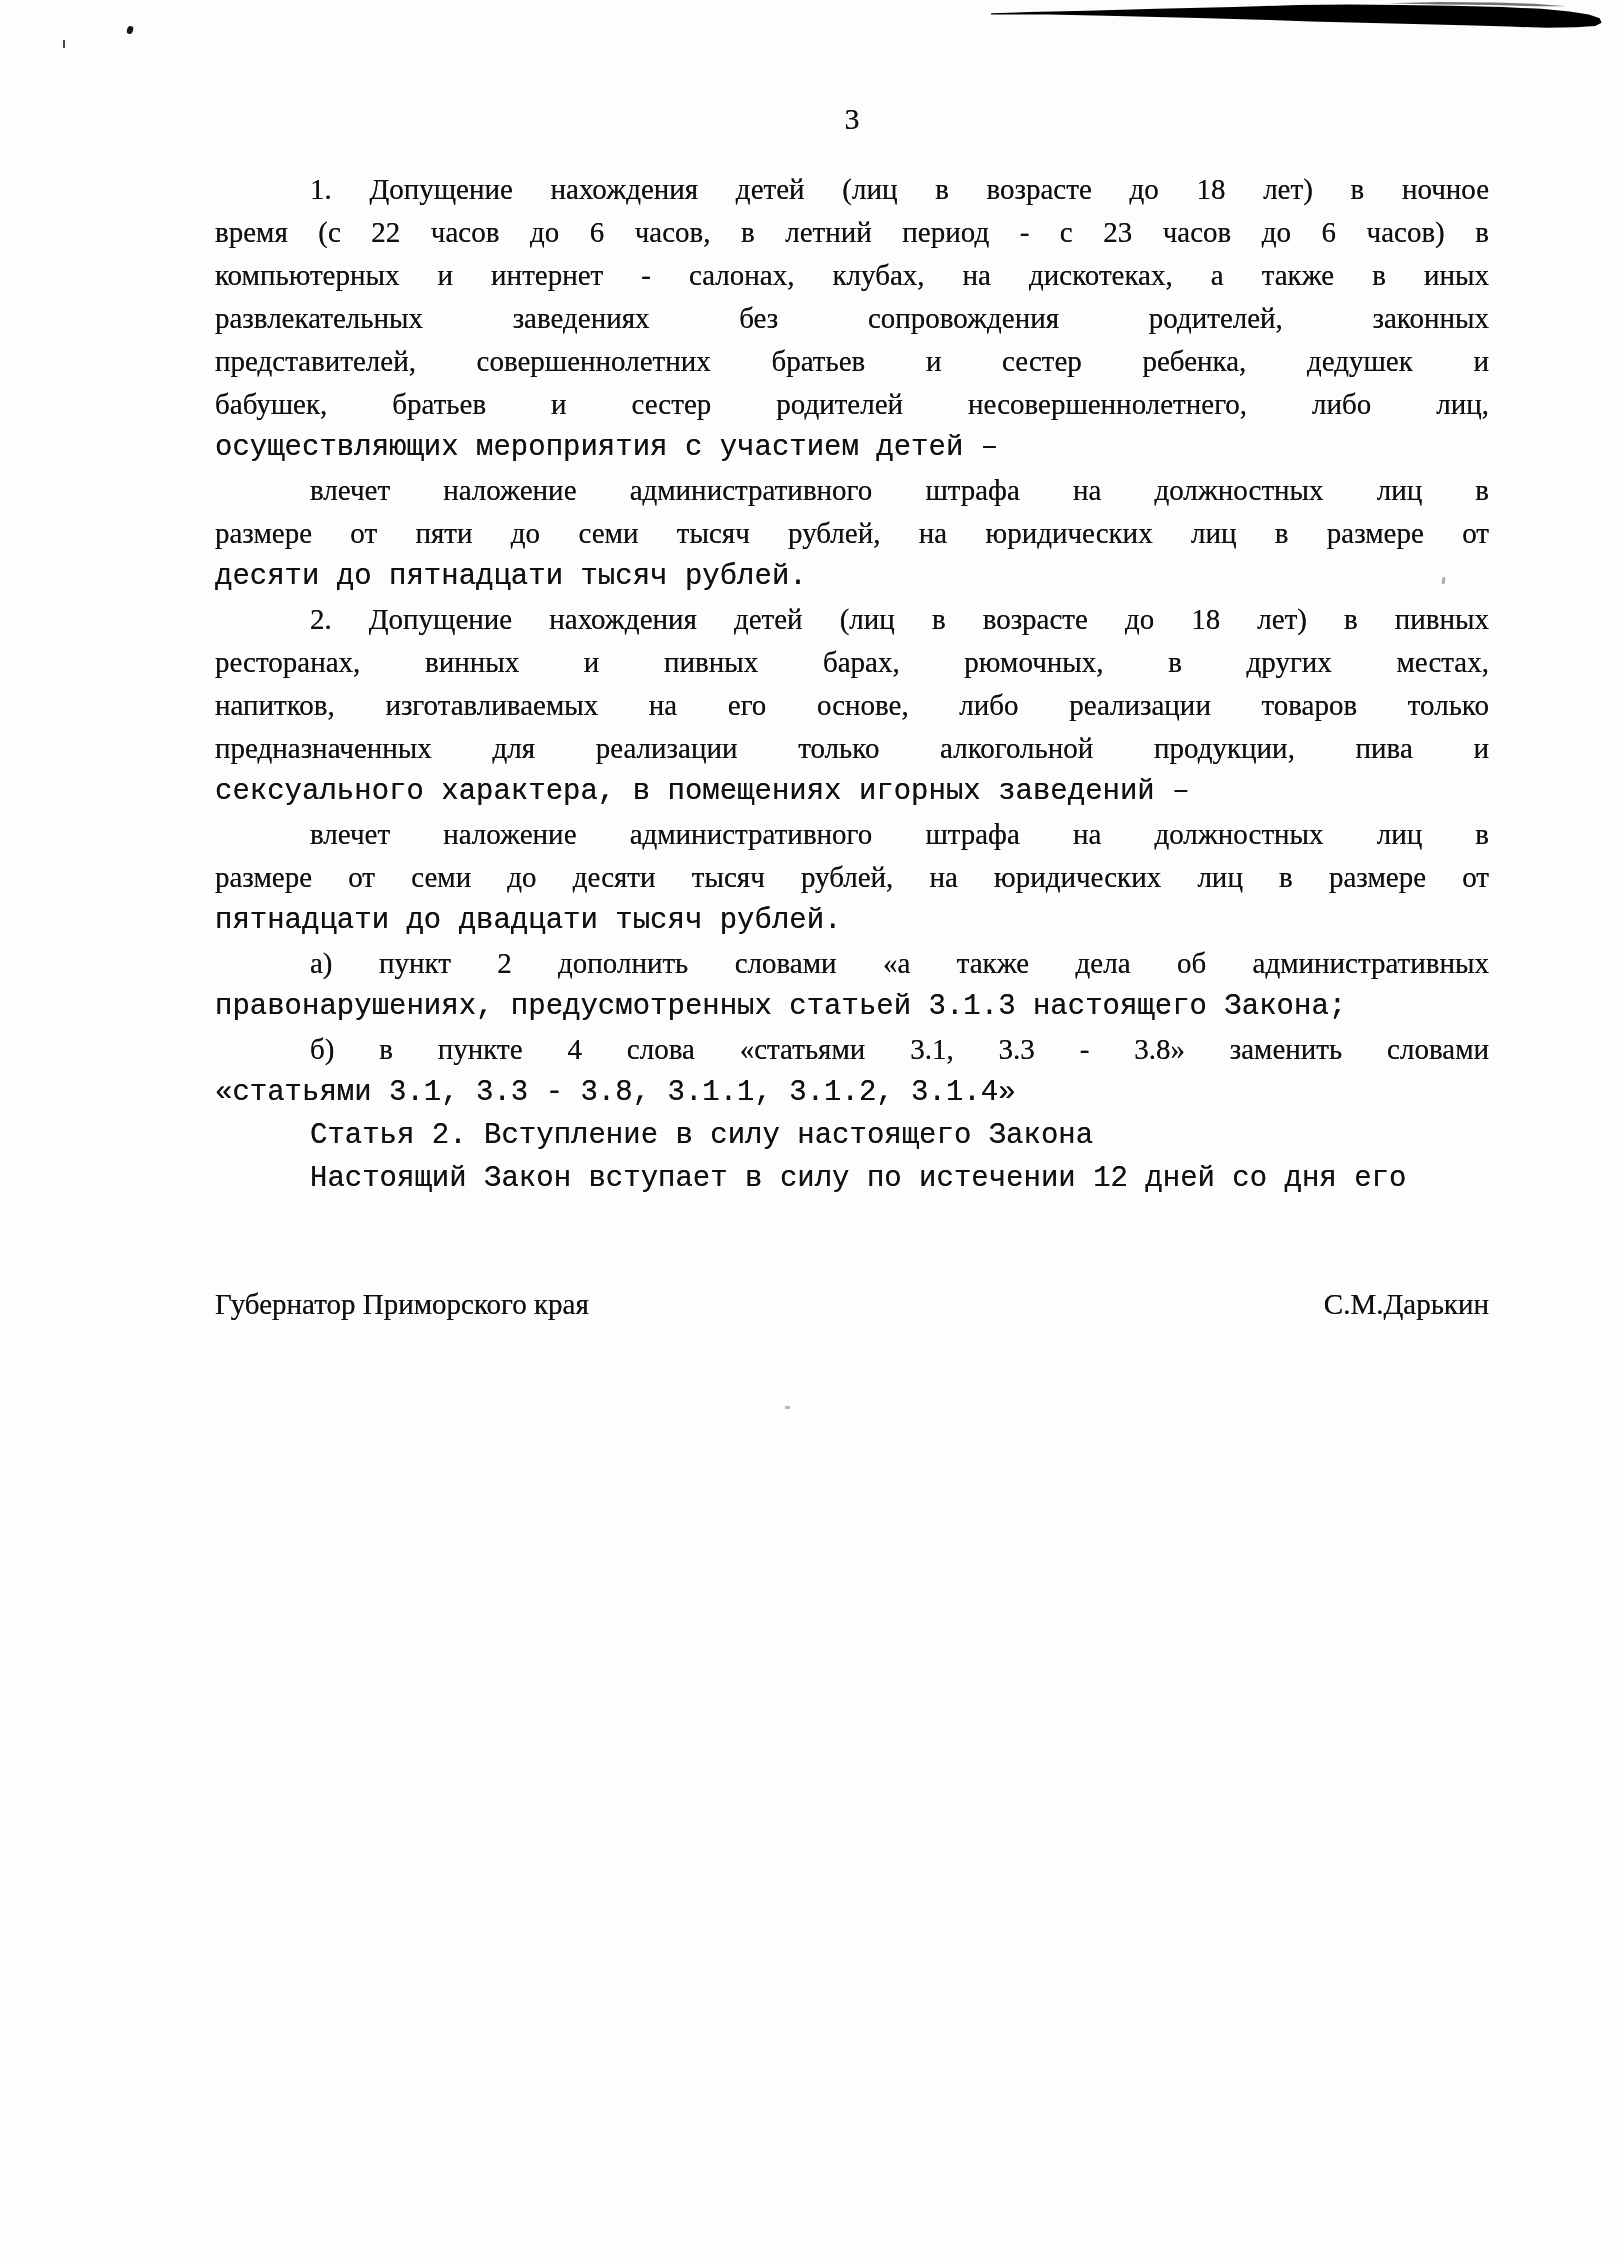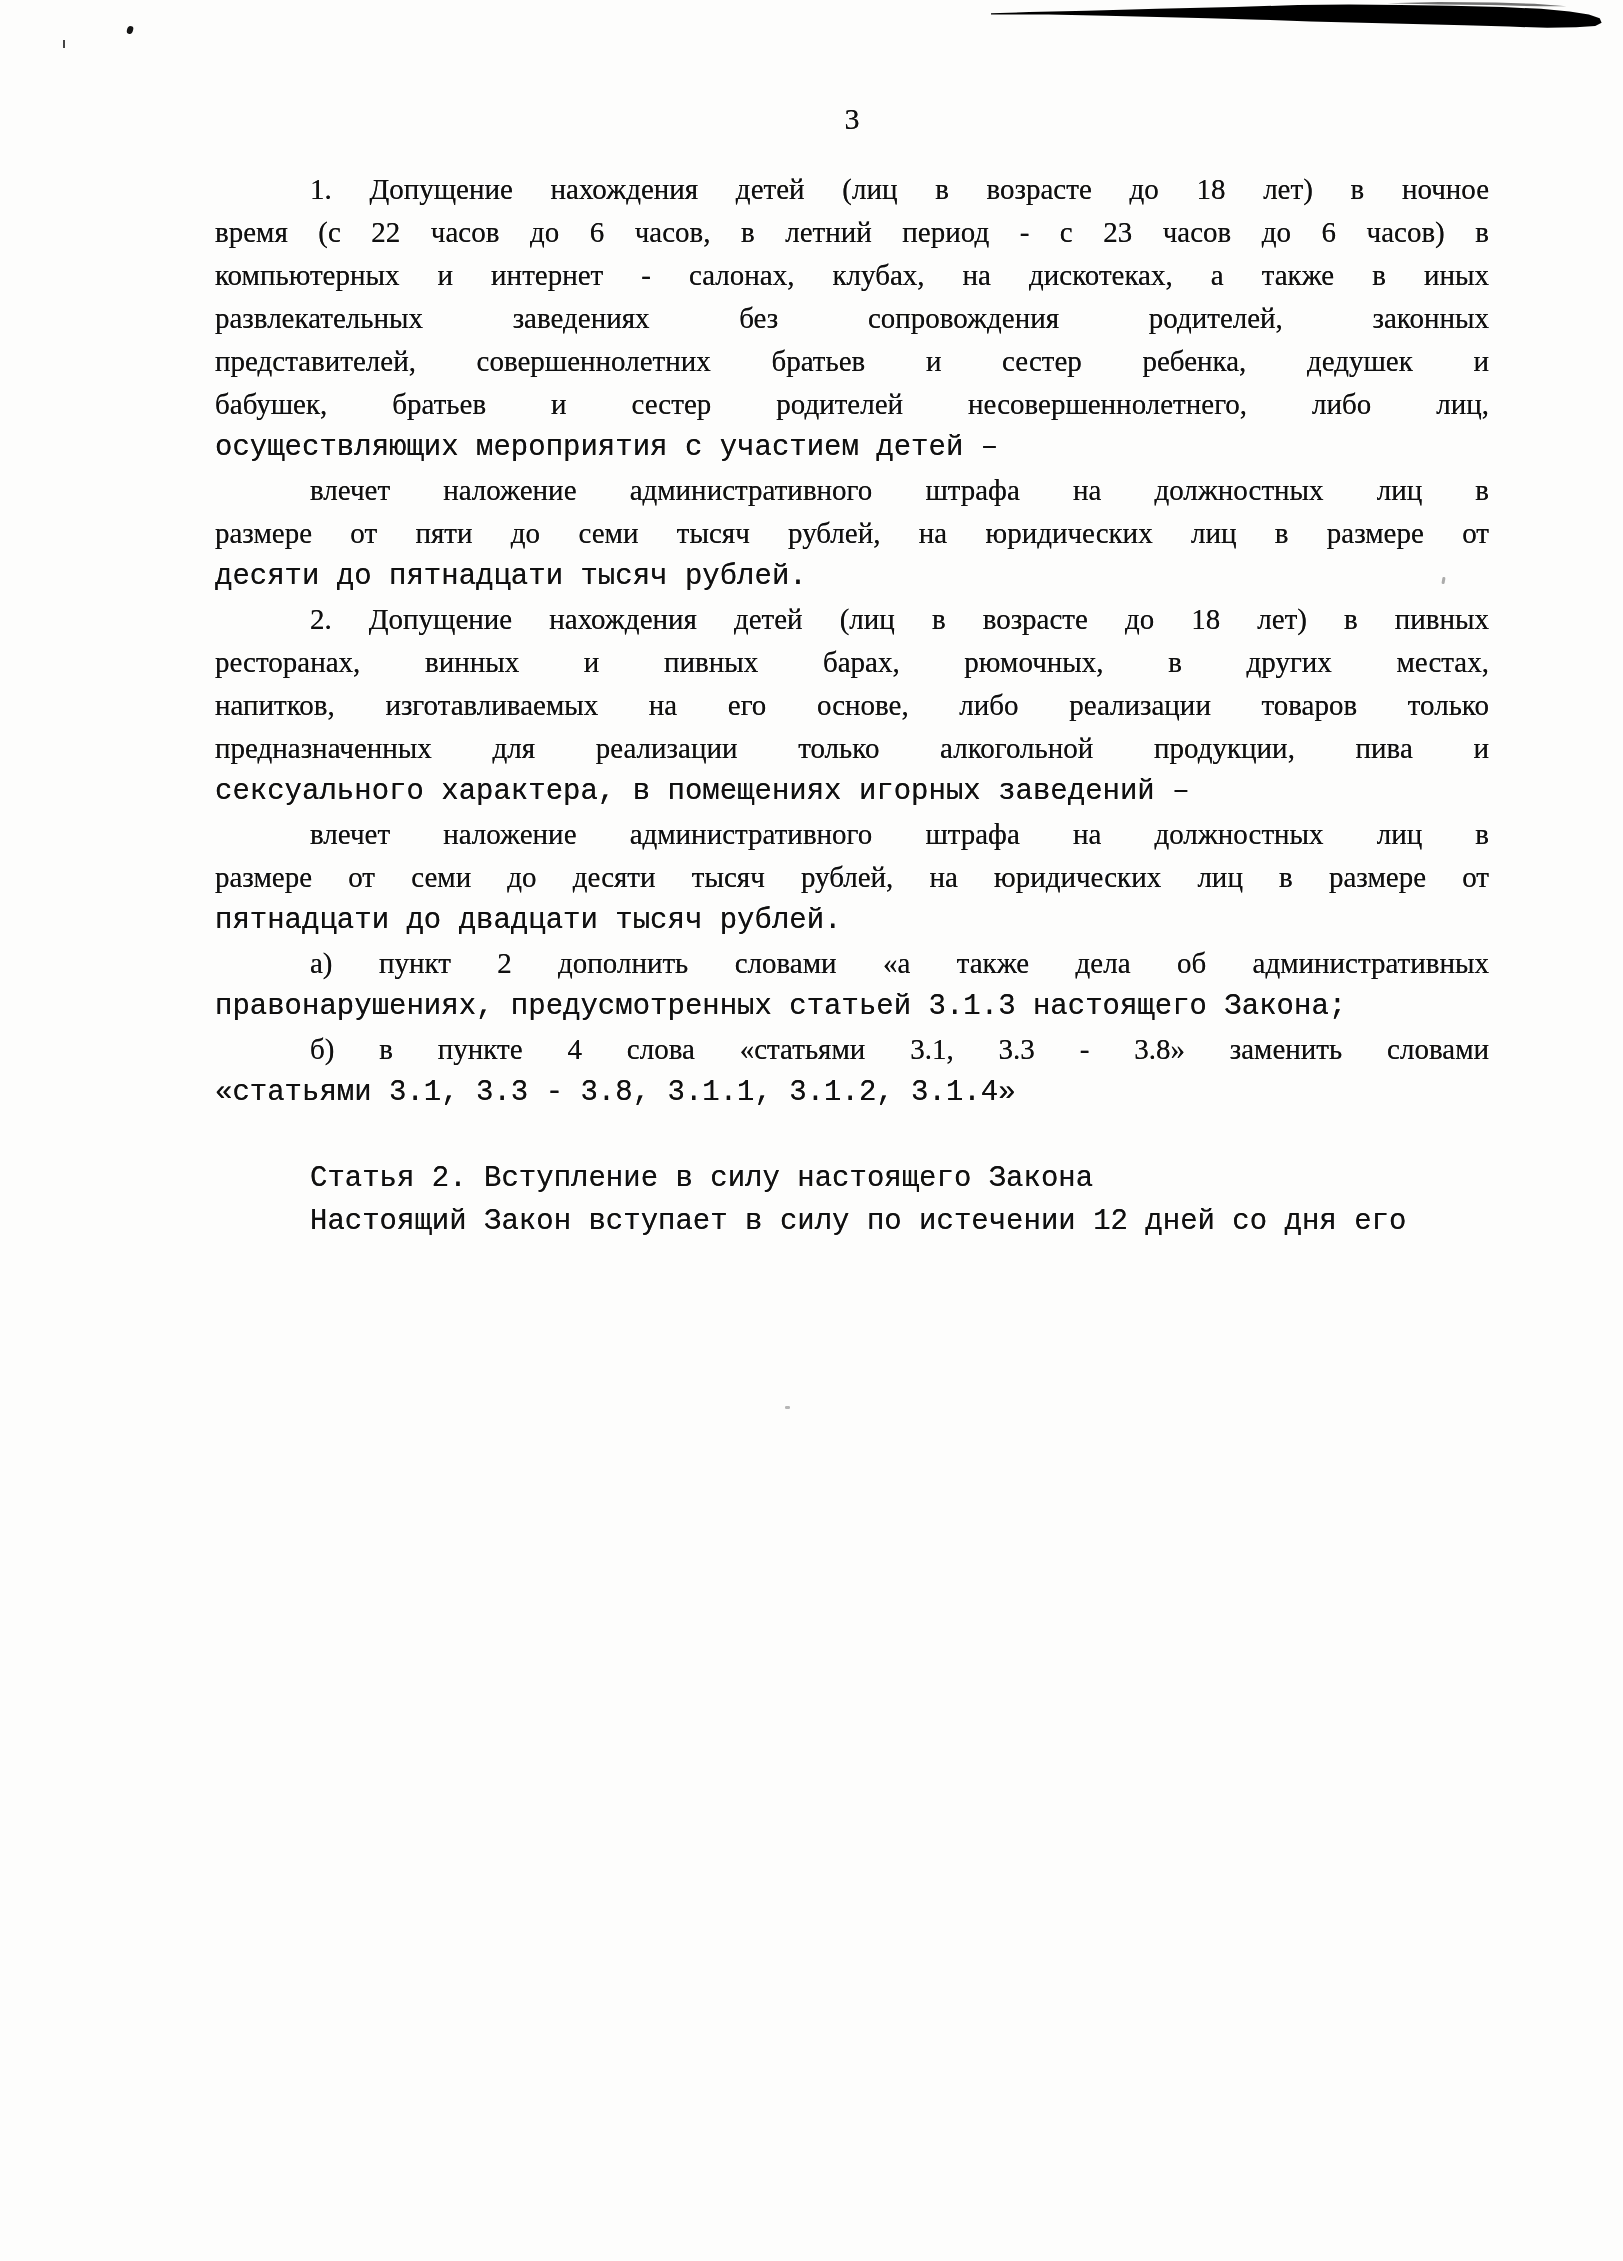--- a/index.html
+++ b/index.html
@@ -57,21 +57,21 @@
     text-align: justify;
     text-align-last: justify;
   }
   .para .line:last-child {
     text-align: left;
     text-align-last: left;
     font-family: Liberation Mono, monospace;
   }
   .para.indent .line:first-child { text-indent: 95px; }
   .gap-lg { margin-top: 52px; }
-  .gap-md { margin-top: 43px; }
+  .gap-md { }
 
   .signature-row {
     margin-top: 83px;
     display: flex;
     justify-content: space-between;
     align-items: baseline;
   }
 </style>
 </head>
 <body>
@@ -138,16 +138,20 @@
       </div>
 
     <div class="para indent gap-md">
         <div class="line">Статья 2. Вступление в силу настоящего Закона</div>
       </div>
 
     <div class="para indent">
         <div class="line">Настоящий Закон вступает в силу по истечении 12 дней со дня его</div>
       </div>
 
+    <div class="signature-row">
+      <span>Губернатор Приморского края</span>
+      <span>С.М.Дарькин</span>
+    </div>
 
   </div>
 </div>
 
 
 </body></html>

